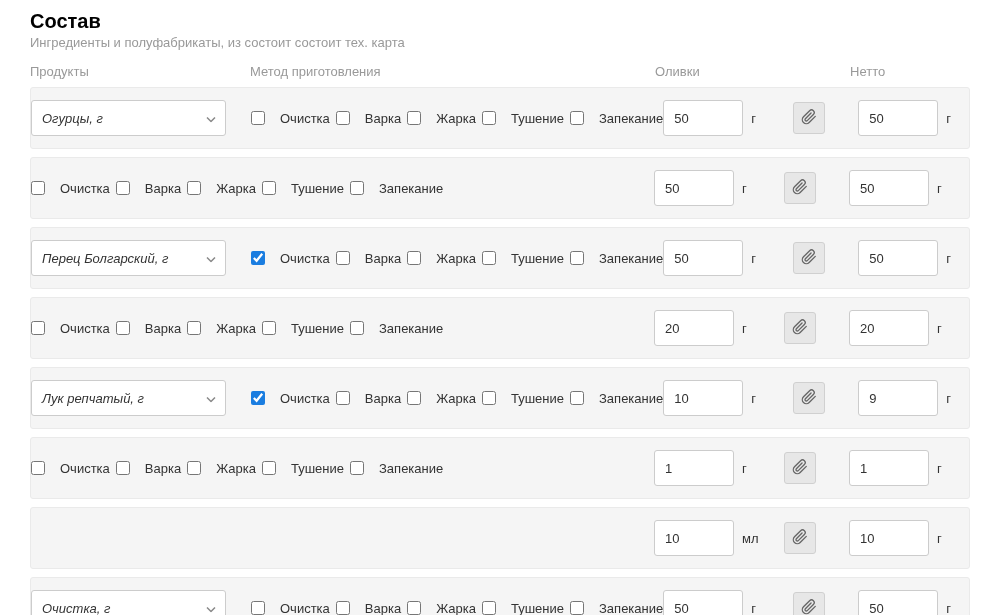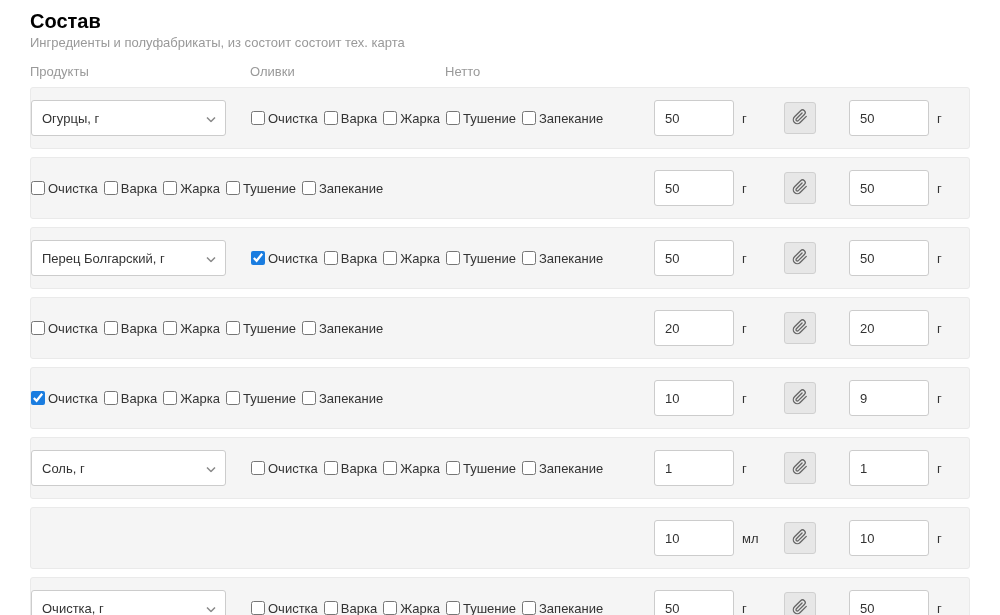--- a/index.html
+++ b/index.html
@@ -7,40 +7,41 @@
 .page-title { font-size: 20px; font-weight: 700; color: #000; margin-bottom: 2px; }
 .page-subtitle { font-size: 13px; color: #999; margin-bottom: 14px; }
 .header-row { display: flex; align-items: center; font-size: 13px; color: #999; margin-bottom: 8px; }
 .col-product { width: 220px; flex-shrink: 0; }
 .col-methods { flex: 1; padding-left: 0; }
 .col-brutto { width: 130px; flex-shrink: 0; text-align: left; }
 .col-gap { width: 65px; flex-shrink: 0; }
 .col-netto { width: 120px; flex-shrink: 0; text-align: left; }
 .row { display: flex; align-items: center; background: #f5f5f5; border-radius: 3px; padding: 12px 0 12px 0; margin-bottom: 8px; border: 1px solid #eaeaea; }
 .select-wrap { width: 195px; margin-left: 0; margin-right: 25px; position: relative; flex-shrink: 0; }
-.select { width: 100%; height: 36px; background: #fff; border: 1px solid #ccc; border-radius: 3px; padding: 0 28px 0 10px; font-size: 13px; color: #333; cursor: pointer; display: flex; align-items: center; justify-content: space-between; }
+.select { width: 100%; height: 36px; background: #fff; border: 1px solid #ccc; border-radius: 3px; padding: 0 28px 0 10px; font-size: 13px; color: #333; cursor: pointer; display: flex; align-items: center; justify-content: space-between; font-style: italic; }
 .select-caret { position: absolute; right: 10px; top: 50%; transform: translateY(-50%); color: #888; pointer-events: none; }
 .methods { flex: 1; display: flex; align-items: center; gap: 6px; flex-wrap: nowrap; }
-.method { display: flex; align-items: center; gap: 3px; font-size: 13px; color: #333; cursor: pointer; }
+.method { display: flex; align-items: center; gap: 15px; font-size: 13px; color: #333; cursor: pointer; }
 .method input[type=checkbox] { width: 14px; height: 14px; cursor: pointer; accent-color: #1a7de0; }
 .num-cell { width: 130px; flex-shrink: 0; display: flex; align-items: center; gap: 8px; }
 .num-input { width: 80px; height: 36px; background: #fff; border: 1px solid #ccc; border-radius: 3px; padding: 0 10px; font-size: 13px; color: #333; }
 .unit { font-size: 13px; color: #333; }
 .clip-cell { width: 65px; flex-shrink: 0; display: flex; align-items: center; }
 .clip-btn { width: 32px; height: 32px; background: #e7e7e7; border: 1px solid #d0d0d0; border-radius: 3px; display: flex; align-items: center; justify-content: center; cursor: pointer; color: #666; }
 .netto-cell { width: 120px; flex-shrink: 0; display: flex; align-items: center; gap: 8px; }
 </style>
 </head>
 <body>
 
 <h1 class="page-title">Состав</h1>
 <div class="page-subtitle">Ингредиенты и полуфабрикаты, из состоит состоит тех. карта</div>
 
 <div class="header-row">
   <div class="col-product">Продукты</div>
+  <div class="col-methods">Метод приготовления</div>
   <div class="col-brutto">Оливки</div>
   <div class="col-gap"></div>
   <div class="col-netto">Нетто</div>
 </div>
 
 <div id="rows">
     <div class="row">
       <div class="select-wrap">
         <div class="select">
           <span>Огурцы, г</span>
@@ -206,69 +207,69 @@
               <path d="M21.44 11.05l-9.19 9.19a6 6 0 0 1-8.49-8.49l9.19-9.19a4 4 0 0 1 5.66 5.66l-9.2 9.19a2 2 0 0 1-2.83-2.83l8.49-8.48"></path>
             </svg></span>
         </div>
       </div>
       <div class="netto-cell">
         <input class="num-input" value="20" style="">
         <span class="unit">г</span>
       </div>
     </div>
     <div class="row">
-      <div class="methods">
-        <label class="method">
-          <input type="checkbox" checked="" style="">
-          <span>Очистка</span>
-        </label>
-        <label class="method">
-          <input type="checkbox" style="">
-          <span>Варка</span>
-        </label>
-        <label class="method">
-          <input type="checkbox" style="">
-          <span>Жарка</span>
-        </label>
-        <label class="method">
-          <input type="checkbox" style="">
-          <span>Тушение</span>
-        </label>
-        <label class="method">
-          <input type="checkbox" style="">
-          <span>Запекание</span>
-        </label>
-      </div>
-      <div class="num-cell">
-        <input class="num-input" value="10" style="">
-        <span class="unit">г</span>
-      </div>
-      <div class="clip-cell">
-        <div class="clip-btn">
-          <span><svg width="16" height="16" viewBox="0 0 24 24" fill="none" stroke="#666" stroke-width="2" stroke-linecap="round" stroke-linejoin="round">
-              <path d="M21.44 11.05l-9.19 9.19a6 6 0 0 1-8.49-8.49l9.19-9.19a4 4 0 0 1 5.66 5.66l-9.2 9.19a2 2 0 0 1-2.83-2.83l8.49-8.48"></path>
-            </svg></span>
-        </div>
-      </div>
-      <div class="netto-cell">
-        <input class="num-input" value="9" style="">
-        <span class="unit">г</span>
-      </div>
-    </div>
-    <div class="row">
       <div class="select-wrap">
         <div class="select">
-          <span>Соль, г</span>
+          <span>Лук репчатый, г</span>
         </div>
         <span class="select-caret"><svg width="10" height="6" viewBox="0 0 10 6">
             <path d="M1 1 L5 5 L9 1" stroke="#888" stroke-width="1.5" fill="none"></path>
           </svg></span>
       </div>
       <div class="methods">
         <label class="method">
+          <input type="checkbox" checked="" style="">
+          <span>Очистка</span>
+        </label>
+        <label class="method">
+          <input type="checkbox" style="">
+          <span>Варка</span>
+        </label>
+        <label class="method">
+          <input type="checkbox" style="">
+          <span>Жарка</span>
+        </label>
+        <label class="method">
+          <input type="checkbox" style="">
+          <span>Тушение</span>
+        </label>
+        <label class="method">
+          <input type="checkbox" style="">
+          <span>Запекание</span>
+        </label>
+      </div>
+      <div class="num-cell">
+        <input class="num-input" value="10" style="">
+        <span class="unit">г</span>
+      </div>
+      <div class="clip-cell">
+        <div class="clip-btn">
+          <span><svg width="16" height="16" viewBox="0 0 24 24" fill="none" stroke="#666" stroke-width="2" stroke-linecap="round" stroke-linejoin="round">
+              <path d="M21.44 11.05l-9.19 9.19a6 6 0 0 1-8.49-8.49l9.19-9.19a4 4 0 0 1 5.66 5.66l-9.2 9.19a2 2 0 0 1-2.83-2.83l8.49-8.48"></path>
+            </svg></span>
+        </div>
+      </div>
+      <div class="netto-cell">
+        <input class="num-input" value="9" style="">
+        <span class="unit">г</span>
+      </div>
+    </div>
+    <div class="row">
+      <div class="methods">
+        <label class="method">
           <input type="checkbox" style="">
           <span>Очистка</span>
         </label>
         <label class="method">
           <input type="checkbox" style="">
           <span>Варка</span>
         </label>
         <label class="method">
           <input type="checkbox" style="">
           <span>Жарка</span>

